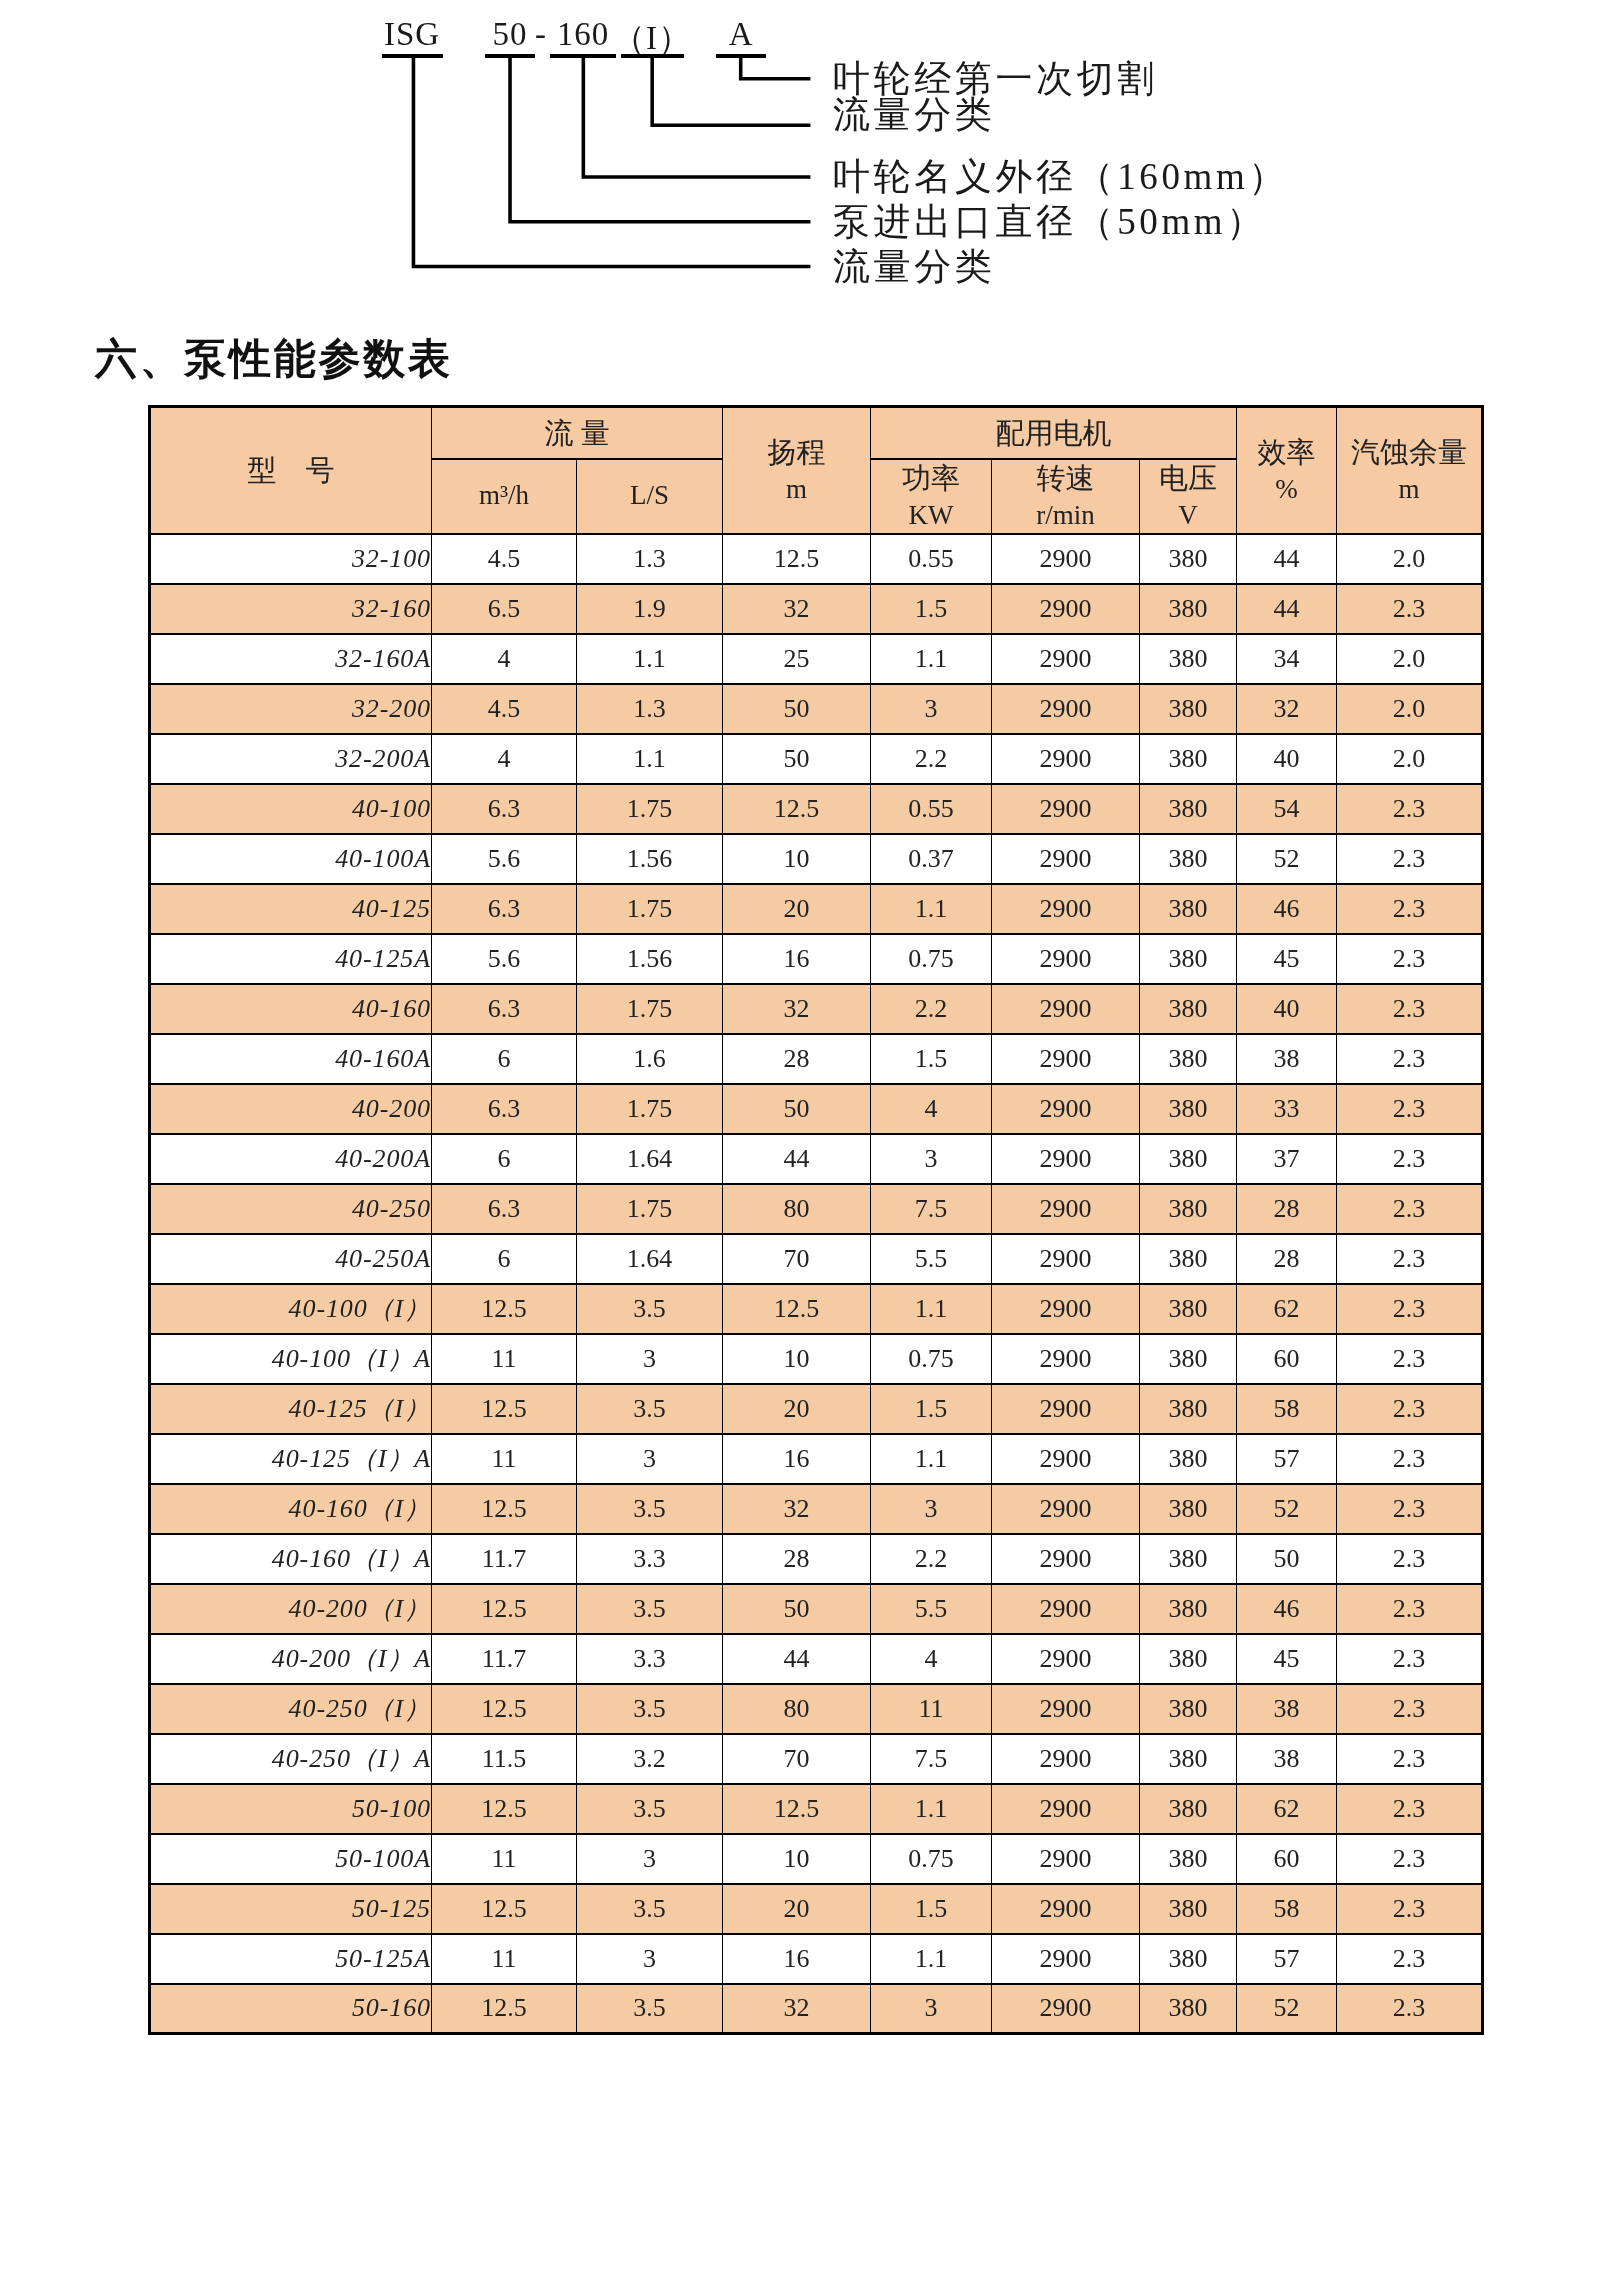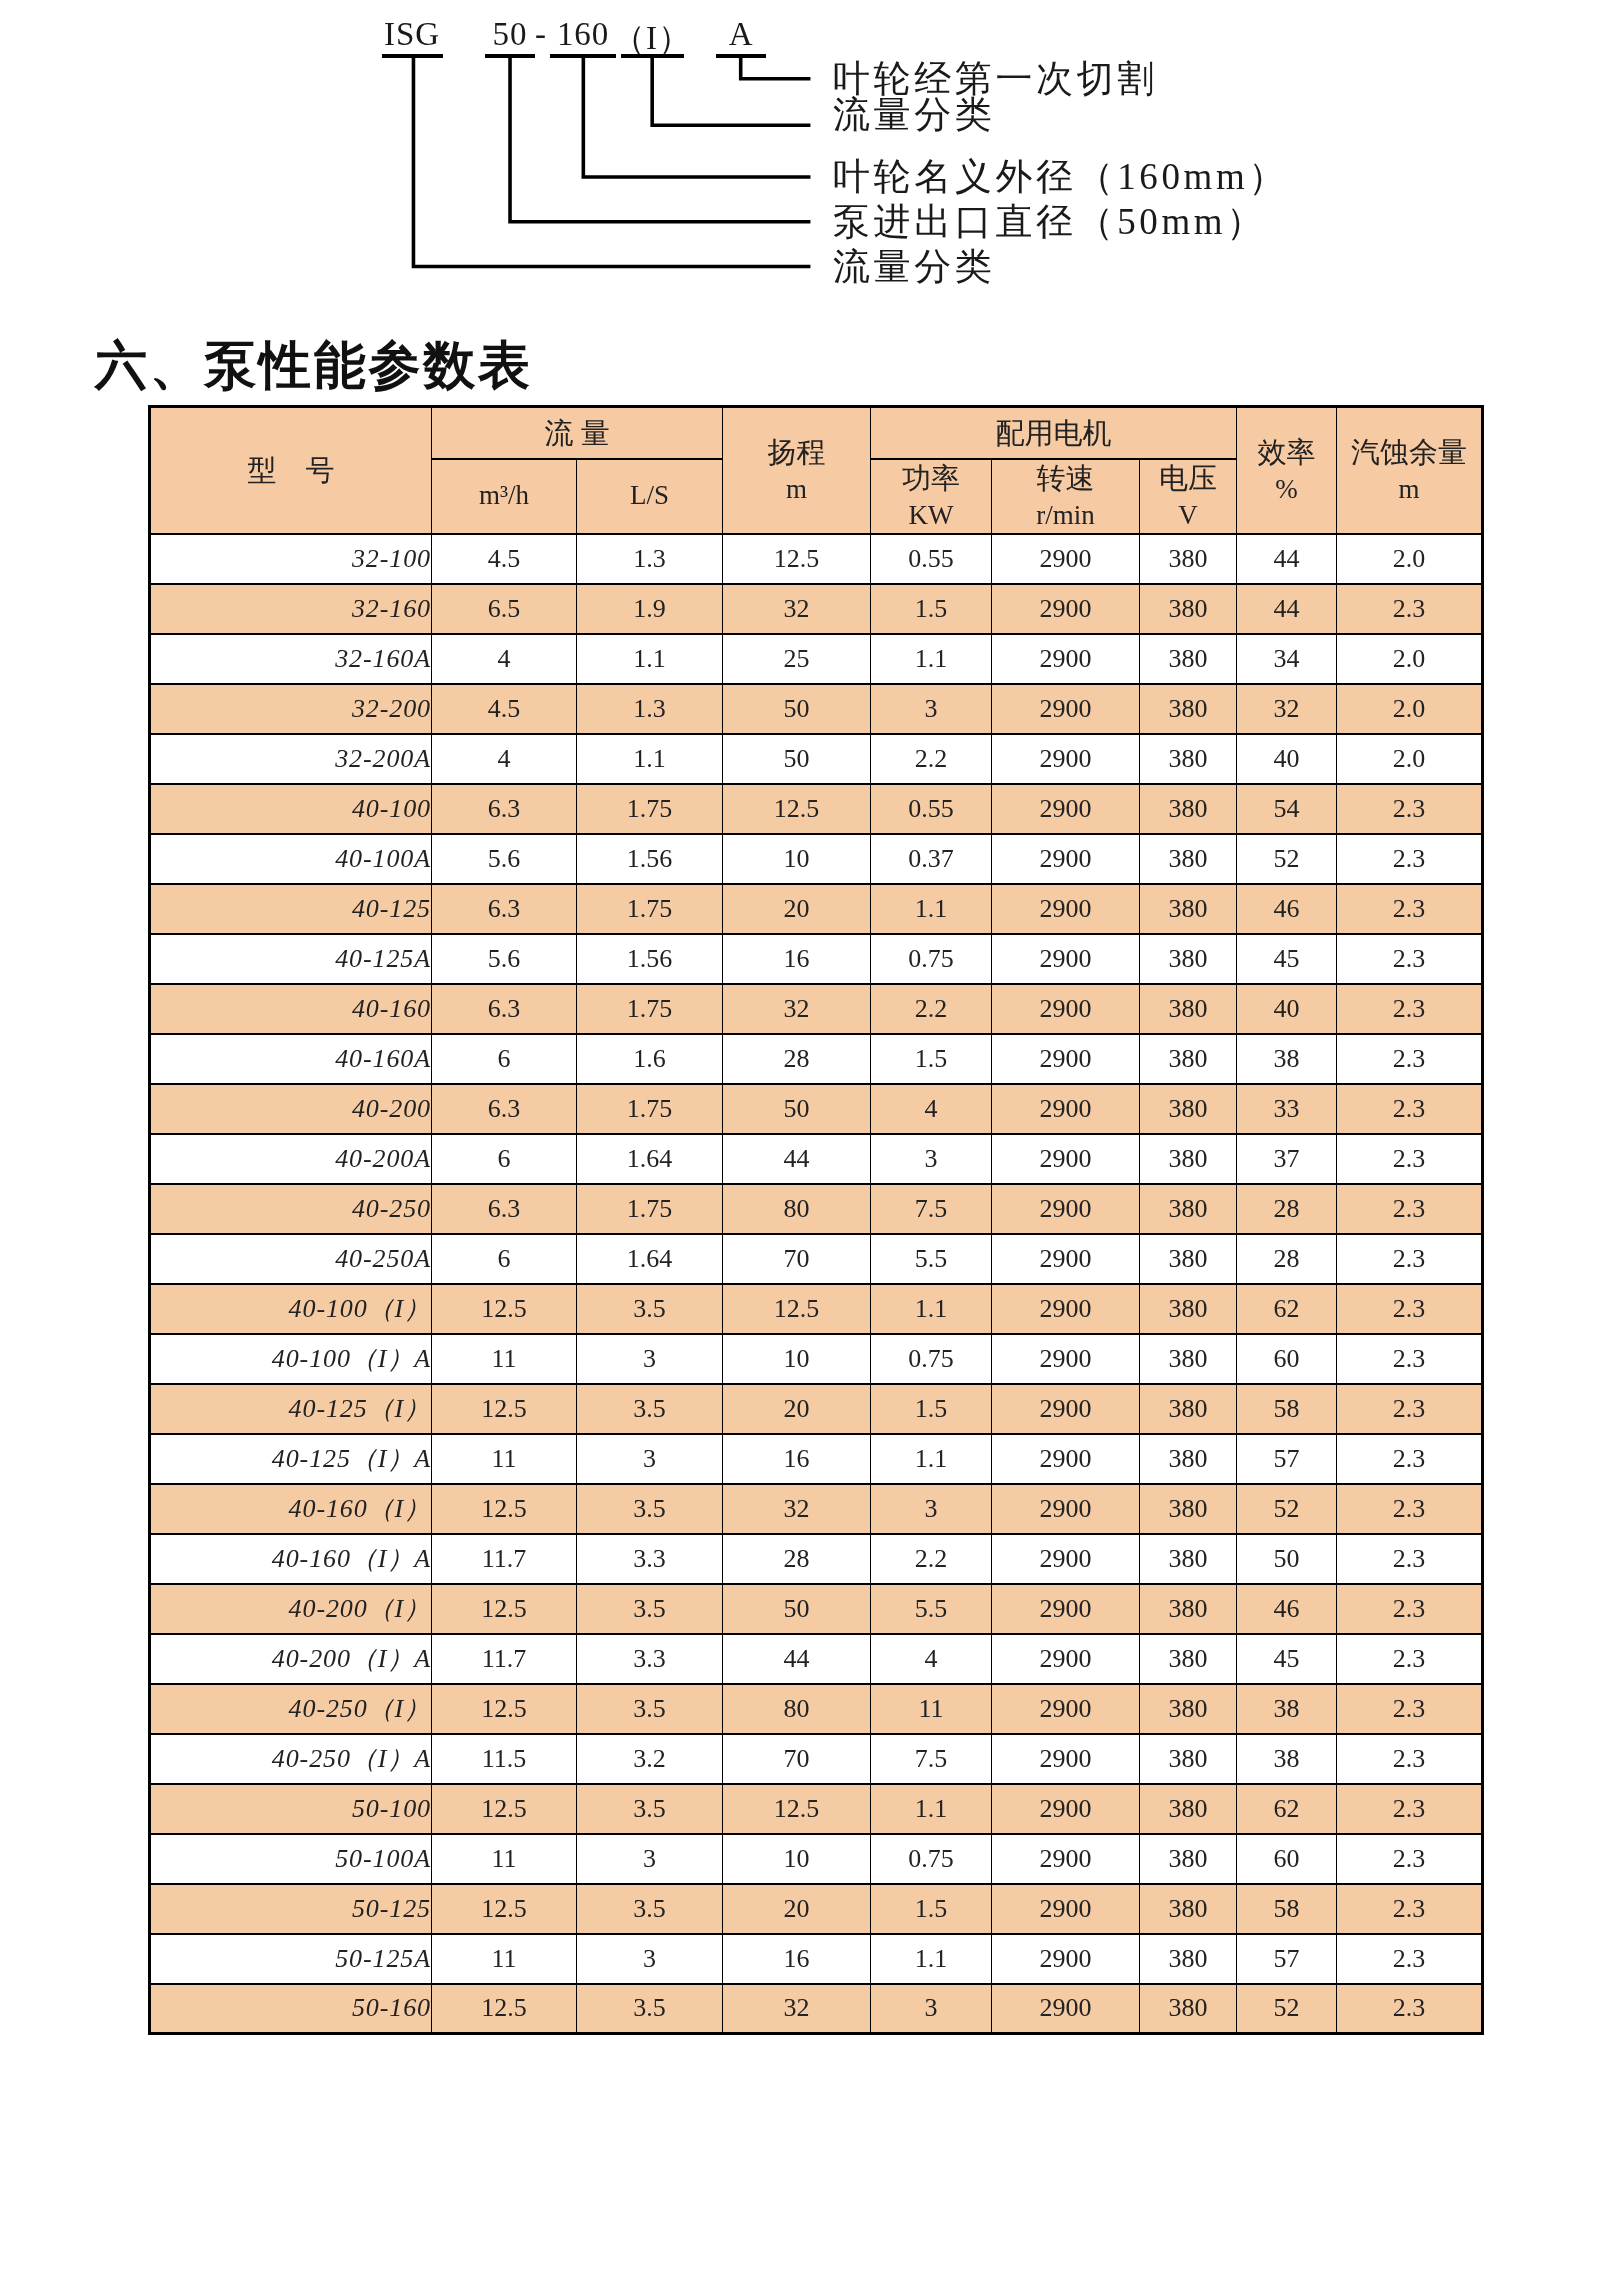--- a/index.html
+++ b/index.html
@@ -25,21 +25,21 @@
   .diagram-label {
     position:absolute; left:833px;
     font-size:37px; letter-spacing:3.6px; white-space:nowrap;
     line-height:36px;
   }
 
   
   .section-title {
     position:absolute; left:95px; top:331px;
     font-family:"Liberation Sans","DejaVu Sans",sans-serif;
-    font-weight:bold; font-size:52px; letter-spacing:2.7px;
+    font-weight:bold; font-size:42px; letter-spacing:2.7px;
     color:#111;
   }
 
   
   table.pump {
     position:absolute; left:148px; top:405px;
     width:1333px;
     border-collapse:collapse;
     table-layout:fixed;
     font-family:"Liberation Serif","DejaVu Serif",serif;

